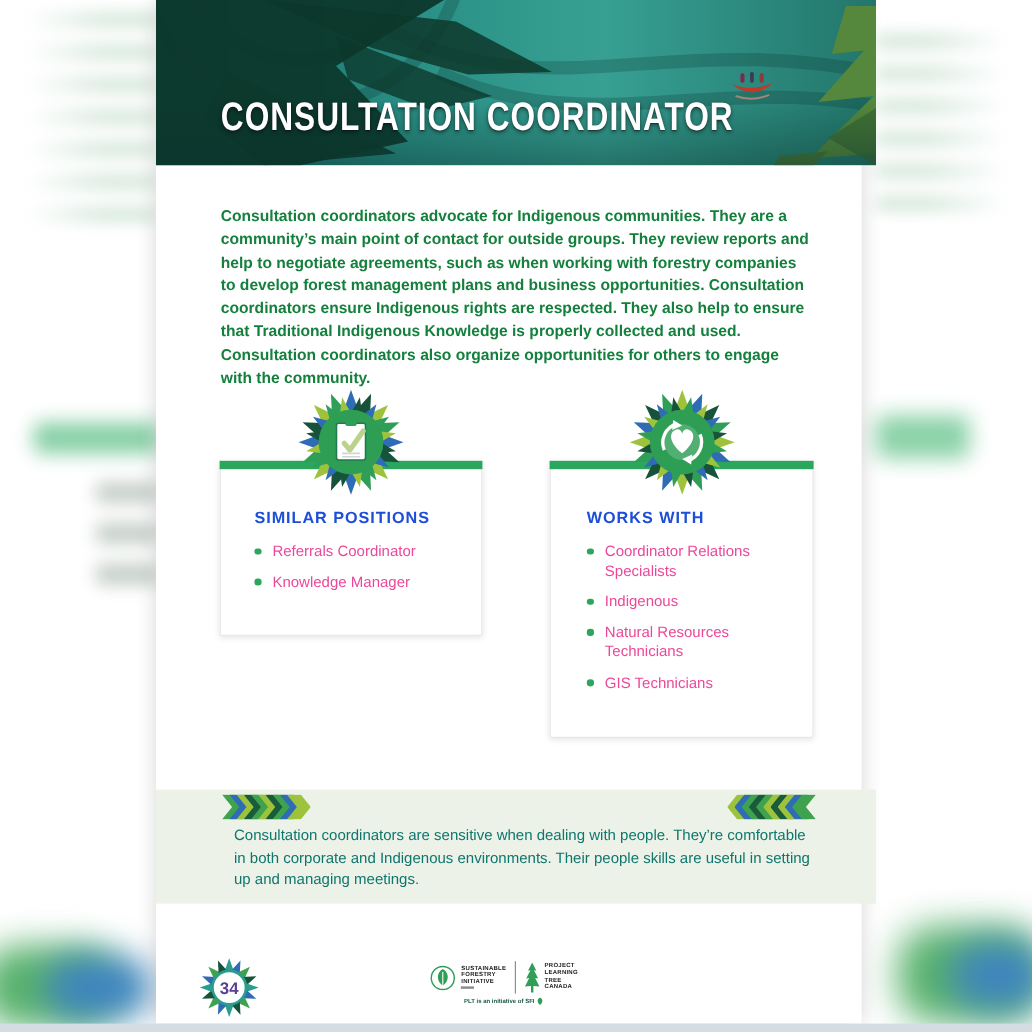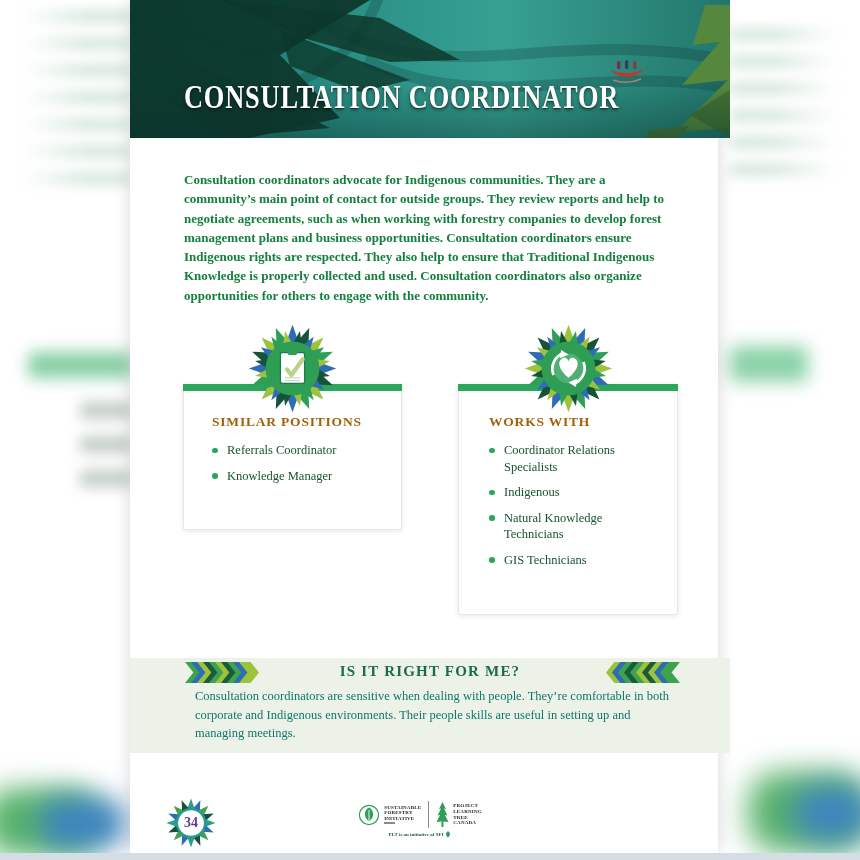--- a/index.html
+++ b/index.html
@@ -15,36 +15,36 @@
   .bar-left{left:28px;top:352px;width:104px;height:26px;background:#86cfa5;filter:blur(8px);border-radius:6px;}
   .bar-right{left:730px;top:346px;width:78px;height:36px;background:#8bd2a8;filter:blur(9px);border-radius:6px;}
   .blob-txt{left:80px;width:52px;height:17px;background:#c3cdc6;filter:blur(7px);border-radius:4px;}
   .blob-g-l{left:-15px;top:788px;width:115px;height:68px;background:#58b26c;filter:blur(14px);border-radius:30px;}
   .blob-b-l{left:38px;top:798px;width:88px;height:50px;background:#3e84c0;filter:blur(14px);border-radius:30px;}
   .blob-g-r{left:748px;top:772px;width:120px;height:80px;background:#58b26c;filter:blur(15px);border-radius:30px;}
   .blob-b-r{left:792px;top:786px;width:80px;height:54px;background:#3e84c0;filter:blur(15px);border-radius:30px;}
   .bottom-strip{left:0;top:853px;width:860px;height:7px;background:#d4dde3;}
 
   
-  .page{position:absolute;left:130px;top:0;width:588px;height:853px;background:#ffffff;box-shadow:0 0 16px rgba(0,0,0,.16);font-family:Liberation Serif, serif;}
+  .page{position:absolute;left:130px;top:0;width:588px;height:853px;background:#ffffff;box-shadow:0 0 16px rgba(0,0,0,.16);}
 
   .hdr{position:absolute;left:0;top:0;width:600px;height:138px;overflow:hidden;}
   .hdr svg{display:block;width:600px;height:138px;}
   .hdr-title{position:absolute;left:54px;bottom:22px;color:#ffffff;font-weight:bold;font-size:33px;letter-spacing:1px;white-space:nowrap;transform:scaleX(.8);transform-origin:0 100%;text-shadow:0 2px 4px rgba(0,15,15,.55),0 1px 1px rgba(0,0,0,.4);}
 
   .intro{position:absolute;left:54px;top:157px;width:494px;font-size:13px;line-height:19.3px;font-weight:bold;color:#15803d;}
 
   
   .card{position:absolute;top:384px;background:#ffffff;border:1px solid #e6e8e6;border-top:none;border-radius:2px;box-shadow:0 1px 5px rgba(0,0,0,.10);box-sizing:border-box;padding:25px 18px 0 28px;}
   .card::before{content:"";position:absolute;left:-1px;top:0;right:-1px;height:7px;background:#2aa75c;}
   .card-1{left:53px;width:219px;height:146px;}
   .card-2{left:328px;width:220px;height:231px;padding-left:30px;}
-  .card h3{margin:5px 0 12px 0;font-size:13.5px;letter-spacing:.8px;color:#a16207;}
+  .card h3{margin:15px 0 12px 0;font-size:13.5px;letter-spacing:.8px;color:#1d4ed8;}
   .card ul{list-style:none;margin:0;padding:0;}
-  .card li{position:relative;padding-left:15px;margin-bottom:9px;font-size:12.5px;line-height:16.5px;color:#14532d;}
+  .card li{position:relative;padding-left:15px;margin-bottom:9px;font-size:12.5px;line-height:16.5px;color:#ec4899;}
   .card li::before{content:"";position:absolute;left:0;top:5.5px;width:5.5px;height:5.5px;border-radius:50%;background:#2aa75c;}
 
   .burst-wrap{position:absolute;top:322px;width:93px;height:93px;z-index:3;}
   .burst-1{left:116px;}
   .burst-2{left:392px;}
   .burst-wrap svg{display:block;width:93px;height:93px;}
 
   
   .rfm{position:absolute;left:0;top:658px;width:600px;height:95px;background:#ecf2e7;}
   .rfm-title{position:absolute;left:0;right:0;top:5px;text-align:center;font-size:15px;font-weight:bold;letter-spacing:1.2px;color:#1d6b4b;}
@@ -262,39 +262,38 @@
         <li>Referrals Coordinator</li>
         <li>Knowledge Manager</li>
       </ul>
     </div>
 
     <div class="card card-2">
       <h3>WORKS WITH</h3>
       <ul>
         <li>Coordinator Relations Specialists</li>
         <li>Indigenous</li>
-        <li>Natural Knowledge Technicians</li>
+        <li>Natural Resources Technicians</li>
         <li>GIS Technicians</li>
       </ul>
     </div>
 
     <div class="rfm">
       <div class="chev chev-l">
         <span class="cv-g"></span>
           <span class="cv-b"></span>
           <span class="cv-l"></span>
           <span class="cv-d"></span>
           <span class="cv-g"></span>
           <span class="cv-l"></span>
           <span class="cv-d"></span>
           <span class="cv-g"></span>
           <span class="cv-b"></span>
           <span class="cv-l"></span>
       </div>
-      <div class="rfm-title">IS IT RIGHT FOR ME?</div>
       <div class="chev chev-r">
         <span class="cv-l"></span>
           <span class="cv-b"></span>
           <span class="cv-g"></span>
           <span class="cv-d"></span>
           <span class="cv-g"></span>
           <span class="cv-l"></span>
           <span class="cv-d"></span>
           <span class="cv-l"></span>
           <span class="cv-b"></span>

